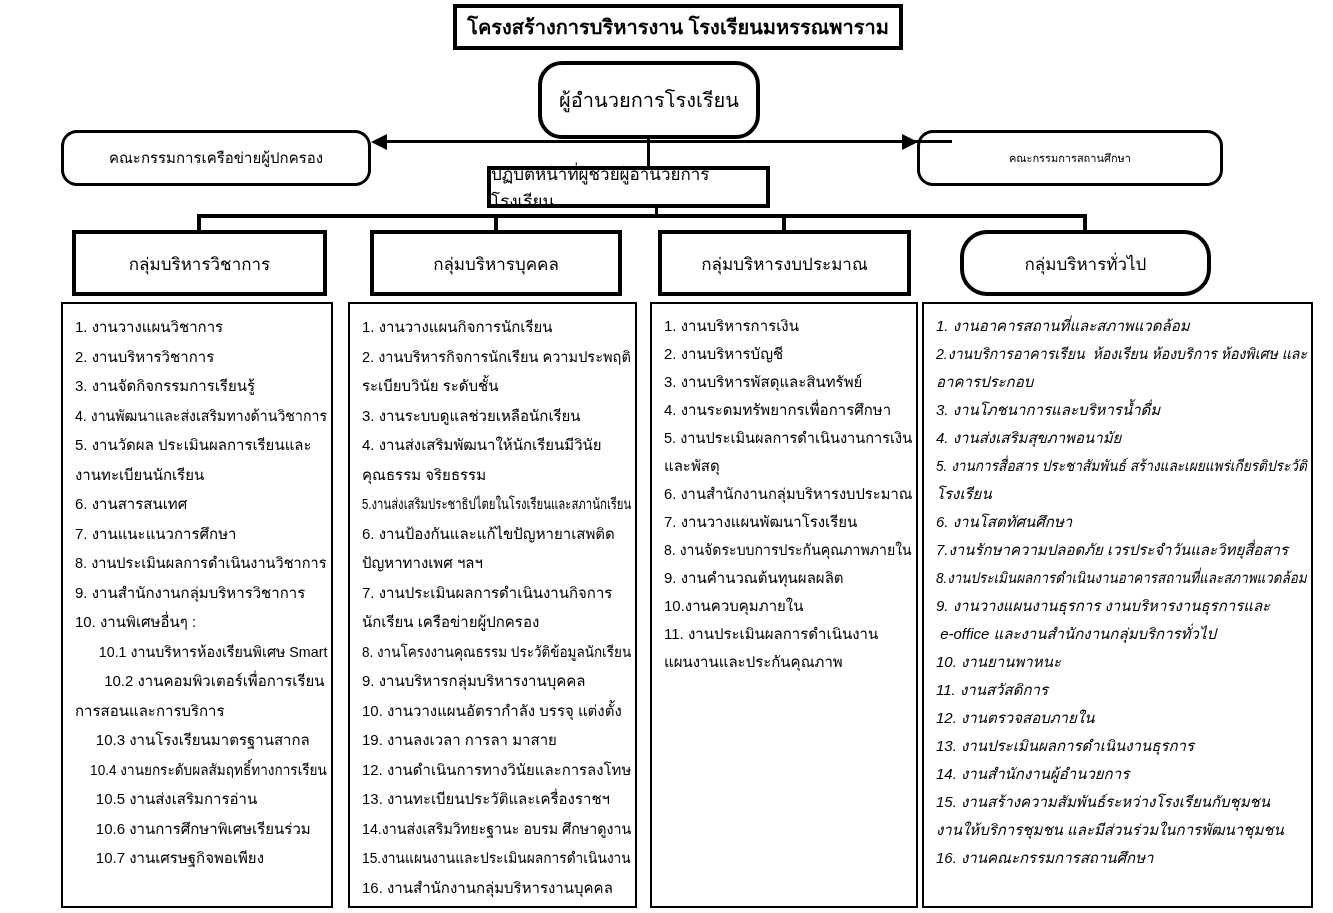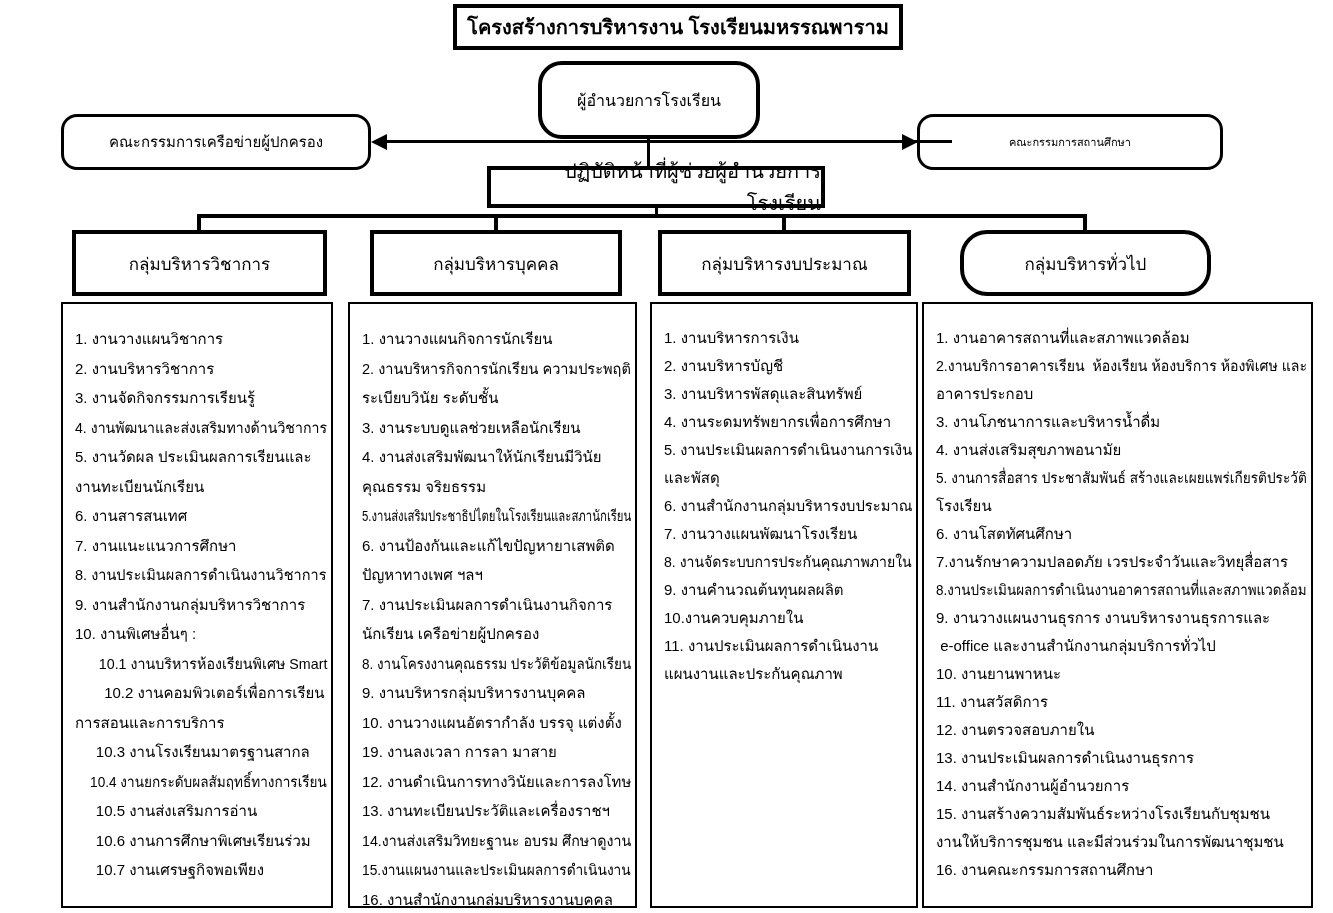--- a/index.html
+++ b/index.html
@@ -1,39 +1,39 @@
 <!DOCTYPE html>
 <html lang="th"><head>
 <meta charset="utf-8">
 <style>
   html,body{margin:0;padding:0;background:#ffffff;}
   body{font-family:"Liberation Sans","DejaVu Sans",sans-serif;color:#000;}
   #canvas{position:relative;width:1333px;height:913px;background:#ffffff;overflow:hidden;}
 
-  .box{position:absolute;background:#fff;border:4px solid #000;display:flex;align-items:center;justify-content:center;text-align:right;box-sizing:border-box;}
-  .rounded{border-radius:16px;border-width:3px;}
+  .box{position:absolute;background:#fff;border:4px solid #000;display:flex;align-items:center;justify-content:center;text-align:left;box-sizing:border-box;}
+  .rounded{border-radius:16px;border-width:3px;margin-top:16px;}
   .rounded-big{border-radius:24px;border-width:4px;}
 
   .title-box{left:453px;top:4px;width:450px;height:46px;font-size:20px;font-weight:bold;}
-  .director-box{left:538px;top:61px;width:222px;height:78px;font-size:16px;}
+  .director-box{left:538px;top:61px;width:222px;height:78px;font-size:20px;}
   .left-committee{left:61px;top:114px;width:310px;height:56px;font-size:15px;}
   .right-committee{left:917px;top:114px;width:306px;height:56px;font-size:11px;}
-  .assistant-box{left:487px;top:166px;width:338px;height:42px;font-size:20px;}
+  .assistant-box{left:487px;top:166px;width:283px;height:42px;font-size:17px;}
 
   .group-box{top:230px;height:66px;font-size:17px;}
   .g1{left:72px;width:255px;}
   .g2{left:370px;width:252px;}
   .g3{left:658px;width:253px;}
   .g4{left:960px;width:251px;border-radius:27px;}
 
-  .list-box{position:absolute;top:302px;height:606px;border:2px solid #000;background:#fff;box-sizing:border-box;padding:20px 4px 0 12px;overflow:hidden;}
+  .list-box{position:absolute;top:302px;height:606px;border:2px solid #000;background:#fff;box-sizing:border-box;padding:8px 4px 0 12px;overflow:hidden;}
   .l1{left:61px;width:272px;}
   .l2{left:348px;width:289px;}
   .l3{left:650px;width:268px;}
-  .l4{left:922px;width:391px;}
+  .l4{left:922px;width:391px;font-style:italic;}
   .line{white-space:pre;font-size:15px;display:block;}
   .lh-a .line{line-height:29.5px;height:29.5px;}
   .lh-b .line{line-height:28px;height:28px;}
 
   .hline,.vline{position:absolute;background:#000;}
   .arrowhead{position:absolute;width:0;height:0;}
   .arrow-left{border-top:8px solid transparent;border-bottom:8px solid transparent;border-right:16px solid #000;}
   .arrow-right{border-top:8px solid transparent;border-bottom:8px solid transparent;border-left:16px solid #000;}
 </style>
 </head>

